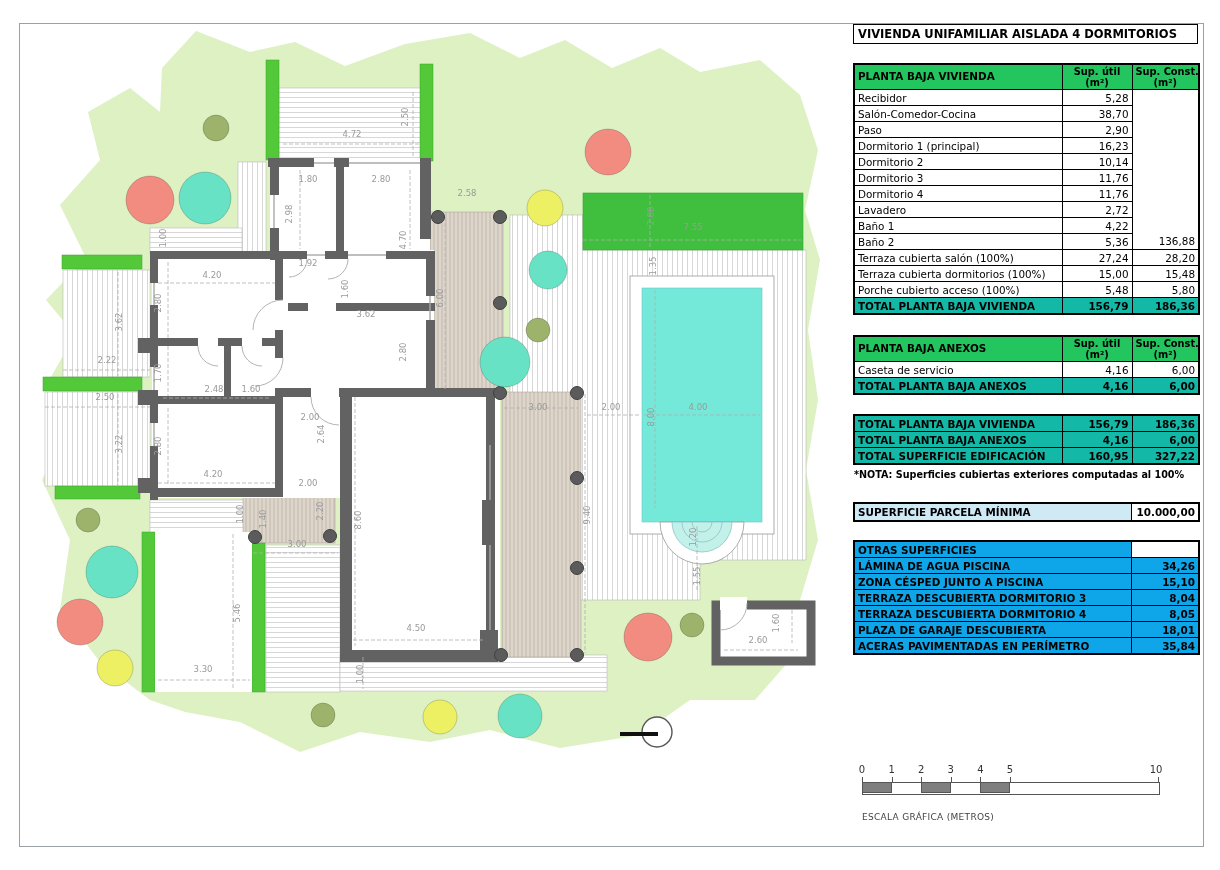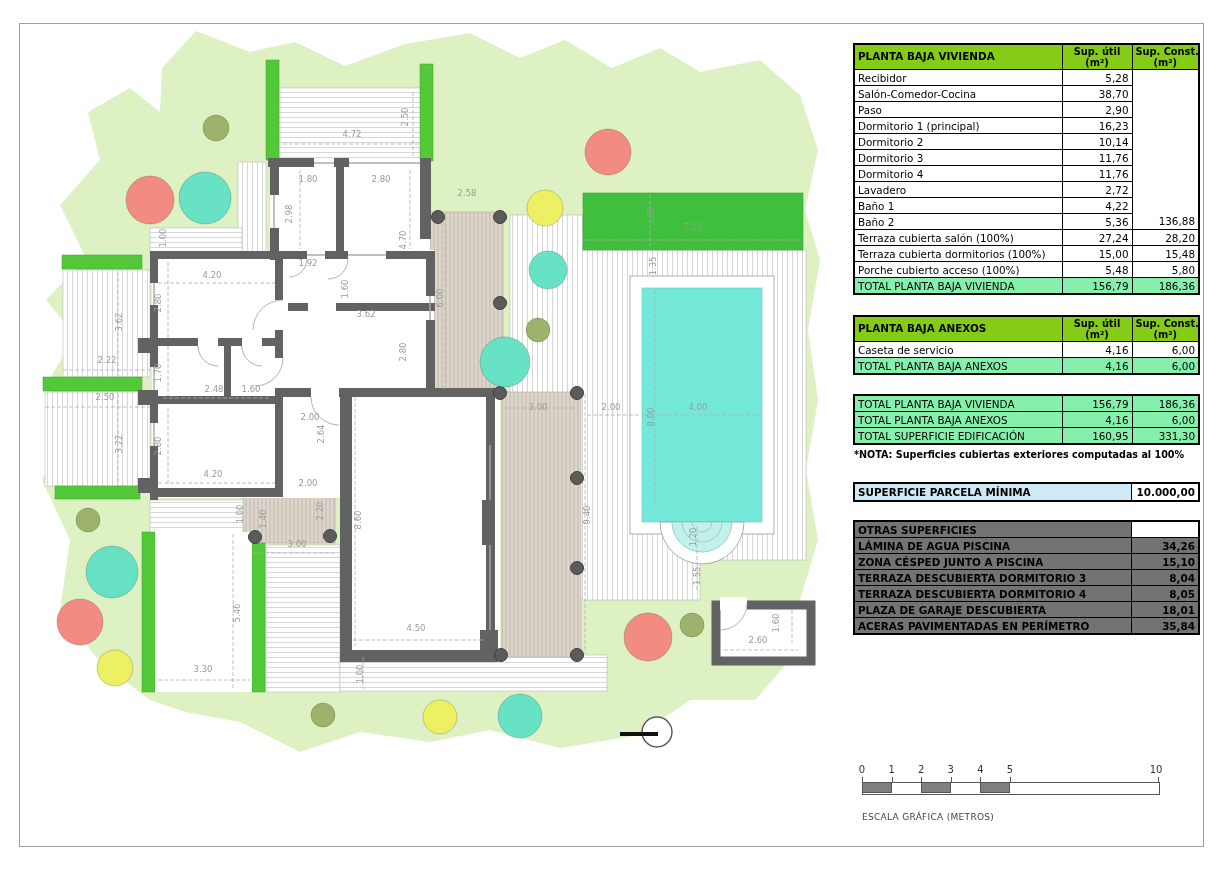--- a/index.html
+++ b/index.html
@@ -5,31 +5,31 @@
   html,body{margin:0;padding:0;background:#fff;}
   body{width:1220px;height:870px;position:relative;font-family:"DejaVu Sans","Liberation Sans",sans-serif;overflow:hidden;}
   #sheet-frame{position:absolute;left:19px;top:23px;width:1183px;height:822px;border:1px solid #9aa0a3;}
   #plan-svg{position:absolute;left:0;top:0;}
   
   #panel{position:absolute;left:853px;top:24px;width:345px;color:#000;}
   .title-bar{border:1px solid #000;font-weight:bold;font-size:11.5px;padding:2px 4px;height:14px;line-height:14px;white-space:nowrap;}
   table{border-collapse:collapse;table-layout:fixed;width:345px;font-size:10.4px;}
   table{border:2px solid #000;}
   td{border:1px solid #000;padding:0 3px;height:15px;background:#fff;overflow:hidden;white-space:nowrap;vertical-align:middle;}
-  .hdr td{background:#84cc16;font-weight:bold;text-align:center;font-size:9.8px;line-height:1.15;height:24px;}
+  .hdr td{background:#22c55e;font-weight:bold;text-align:center;font-size:9.8px;line-height:1.15;height:24px;}
   .hdr td.lab{text-align:left;font-size:10.4px;}
   .num{text-align:right;margin-left:38px;}
-  tr.total td{background:#86efac;font-weight:normal;}
+  tr.total td{background:#14b8a6;font-weight:bold;}
   td.blue{background:#cfe9f5;}
   td.mcell{border-bottom:none;}
   td.mend{border-top:none;}
   .note{font-size:9.6px;margin:4px 0 0 1px;color:#000;font-weight:bold;}
   .gap19{height:19px;}.gap21{height:20px;}.gap20{height:19px;}.gap24{height:22px;}.gap18{height:18px;}
   #parcela-table td{font-weight:bold;height:16px;}
-  #otras-table td{background:#737373;font-weight:bold;}
+  #otras-table td{background:#0ea5e9;font-weight:bold;}
   #otras-table td.wcell{background:#fff;}
   
   #scalebar{position:absolute;left:858px;top:764px;width:320px;height:62px;font-size:10px;color:#333;}
   .sb-num{position:absolute;top:0;transform:translateX(-50%);}
   #sb-outline{position:absolute;left:4px;top:18px;width:296px;height:11px;border:1px solid #555;background:#fff;}
   .sb-fill{position:absolute;top:18px;height:11px;background:#7f7f7f;border:1px solid #555;box-sizing:border-box;}
   .sb-tick{position:absolute;top:13px;width:1px;height:6px;background:#555;}
   #sb-label{position:absolute;left:4px;top:48px;font-size:9px;color:#444;letter-spacing:0.3px;}
 </style>
 </head>
@@ -293,20 +293,21 @@
       <text x="779" y="623" font-size="8.5" fill="#9a9a9a" text-anchor="middle" transform="rotate(-90 779 623)">1.60</text>
     </g>
 
   <g>
     <circle cx="657" cy="732" r="15" fill="#fff" stroke="#555" stroke-width="1.4"></circle>
     <path d="M620,734 H658" stroke="#111" stroke-width="4"></path>
   </g>
 </svg>
 
 <div id="panel">
+  <div class="title-bar">VIVIENDA UNIFAMILIAR AISLADA 4 DORMITORIOS</div>
   <div class="gap19"></div>
   <table id="vivienda-table">
     <colgroup>
         <col style="width:208px">
         <col style="width:70px">
         <col style="width:67px">
       </colgroup>
     <tbody>
         <tr class="hdr">
           <td class="lab">PLANTA BAJA VIVIENDA</td>
@@ -428,21 +429,21 @@
           <td class="num">186,36</td>
         </tr>
         <tr class="total">
           <td>TOTAL PLANTA BAJA ANEXOS</td>
           <td class="num">4,16</td>
           <td class="num">6,00</td>
         </tr>
         <tr class="total">
           <td>TOTAL SUPERFICIE EDIFICACIÓN</td>
           <td class="num blue">160,95</td>
-          <td class="num blue">331,30</td>
+          <td class="num blue">327,22</td>
         </tr>
       </tbody>
   </table>
   <div class="note">*NOTA: Superficies cubiertas exteriores computadas al 100%</div>
   <div class="gap24"></div>
   <table id="parcela-table">
     <colgroup>
         <col style="width:277px">
         <col style="width:68px">
       </colgroup>

